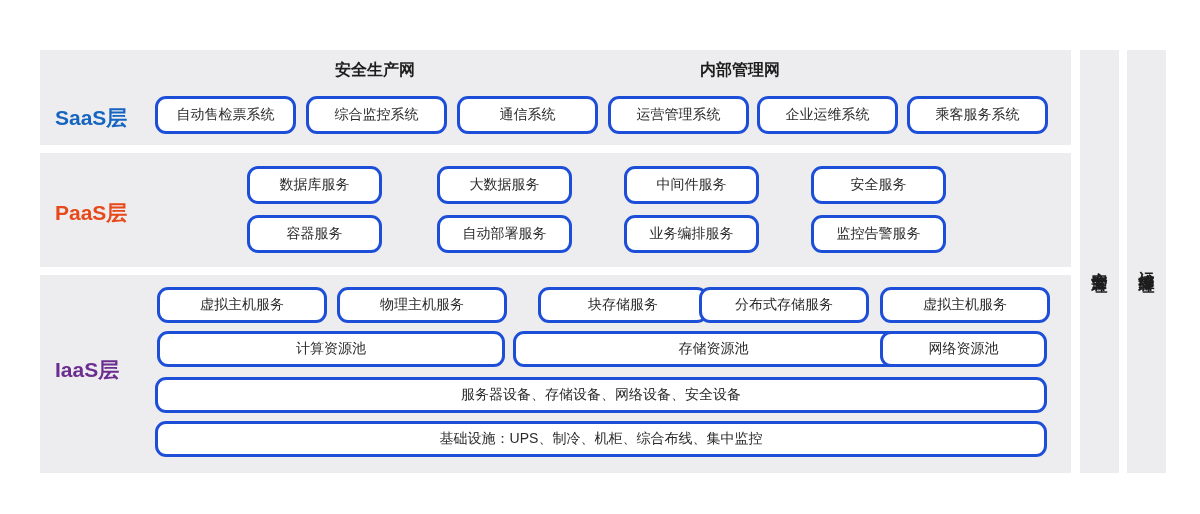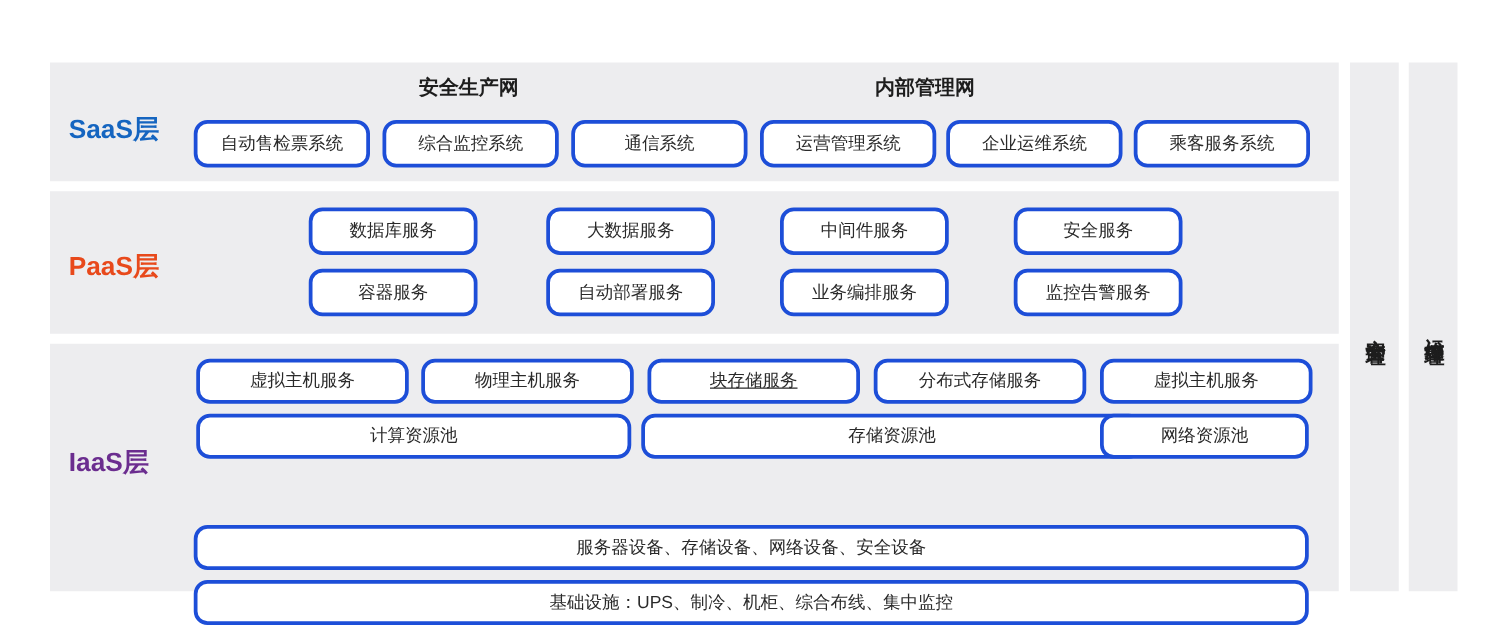--- a/index.html
+++ b/index.html
@@ -34,21 +34,21 @@
   .band-iaas { left: 40px; top: 275px; width: 1031px; height: 198px; }
 
   
   .layer-title {
     position: absolute;
     font-weight: bold;
     font-size: 21px;
     letter-spacing: 0px;
     white-space: nowrap;
   }
-  .title-saas { left: 55px; top: 89px;  color: #1565c0; }
+  .title-saas { left: 55px; top: 104px;  color: #1565c0; }
   .title-paas { left: 55px; top: 199px; color: #e8491b; }
   .title-iaas { left: 55px; top: 356px; color: #6b2d8f; }
 
   
   .net-header {
     position: absolute;
     top: 60px;
     font-size: 16px;
     font-weight: bold;
     color: #1d1d1d;
@@ -89,32 +89,32 @@
   .paas-r1 .box { top: 215px; }
   .paas-c0 { left: 247px; }
   .paas-c1 { left: 437px; }
   .paas-c2 { left: 624px; }
   .paas-c3 { left: 811px; }
 
   
   .iaas-svc .box { top: 287px; height: 36px; width: 170px; }
   .isvc-c0 { left: 157px; }
   .isvc-c1 { left: 337px; }
-  .isvc-c2 { left: 518px; text-decoration: underline; }
+  .isvc-c2 { left: 538px; }
   .isvc-c3 { left: 699px; }
   .isvc-c4 { left: 880px; }
 
   
   .iaas-pool .box { top: 331px; height: 36px; }
   .ipool-c0 { left: 157px; width: 348px; }
   .ipool-c1 { left: 513px; width: 401px; }
   .ipool-c2 { left: 880px; width: 167px; }
 
   
-  .iaas-wide .box { left: 155px; width: 892px; height: 36px; margin-top: 43px; }
+  .iaas-wide .box { left: 155px; width: 892px; height: 36px; }
   .iwide-r0 .box { top: 377px; }
   .iwide-r1 .box { top: 421px; }
 
   
   .side-panel {
     position: absolute;
     top: 50px;
     height: 423px;
     background: #ededef;
     box-sizing: border-box;

